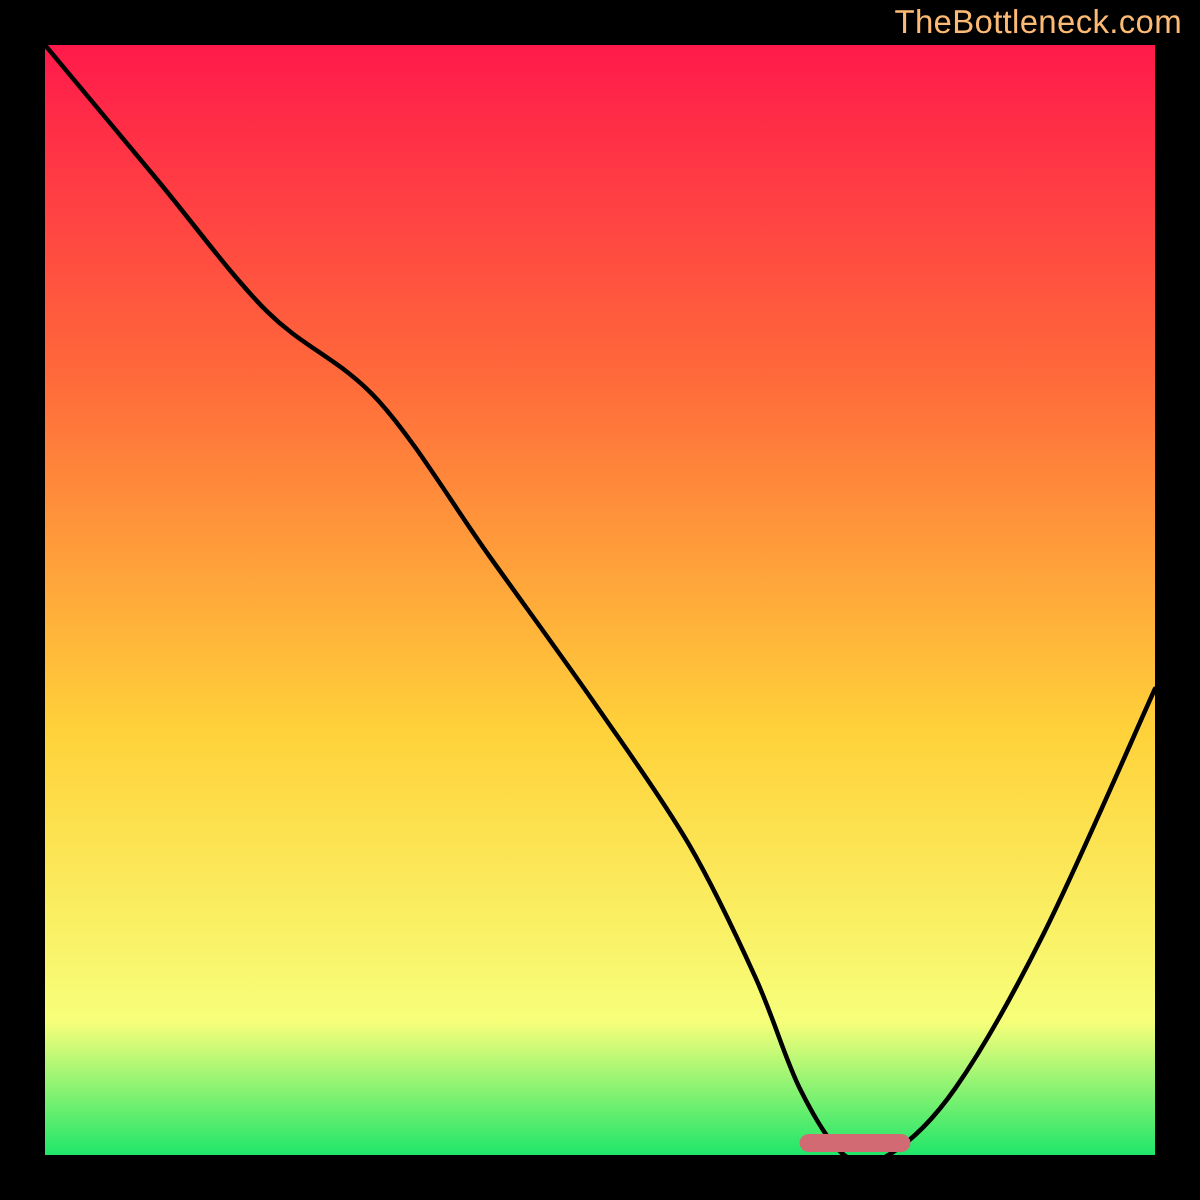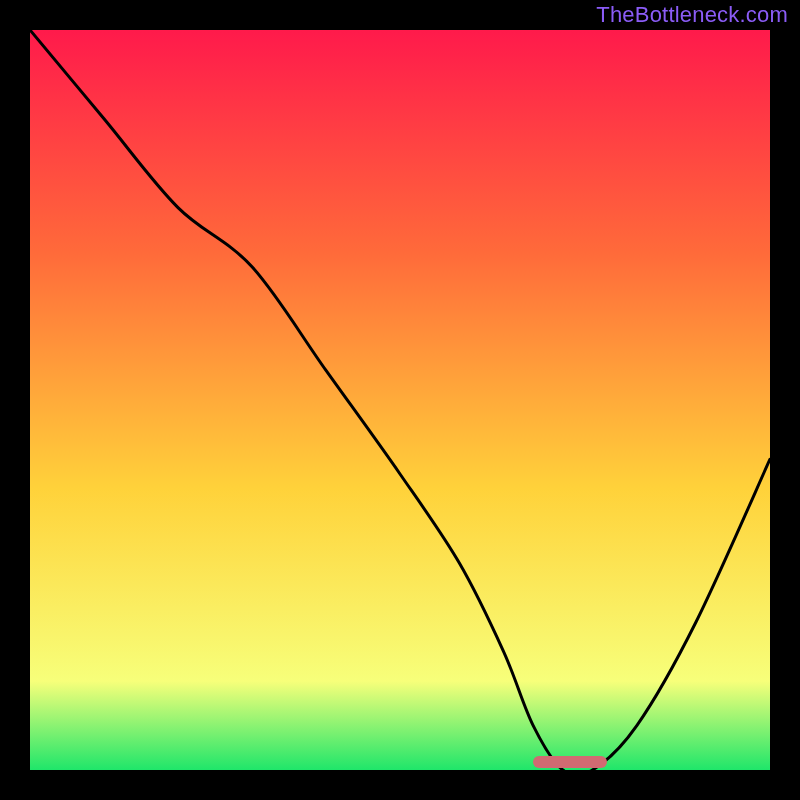--- a/index.html
+++ b/index.html
@@ -14,21 +14,21 @@
   .frame {
     position: relative;
     width: 800px;
     height: 800px;
     background: #000;
   }
   .watermark {
     position: absolute;
     top: 2px;
     right: 12px;
-    color: #8b5cf6;
+    color: #fdba74;
     font-size: 22px;
     font-weight: 500;
     letter-spacing: 0.2px;
     user-select: none;
   }
   
   .plot {
     position: absolute;
     left: 30px;
     top: 30px;

